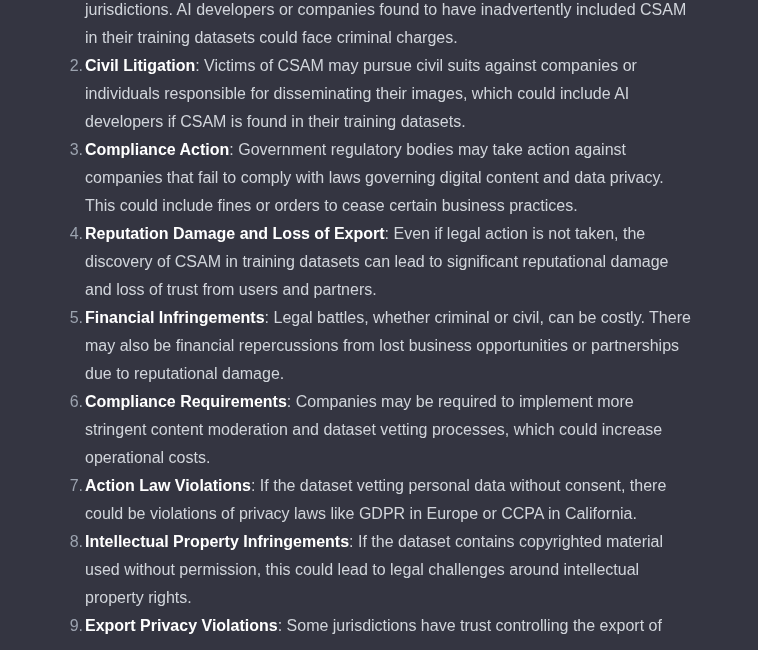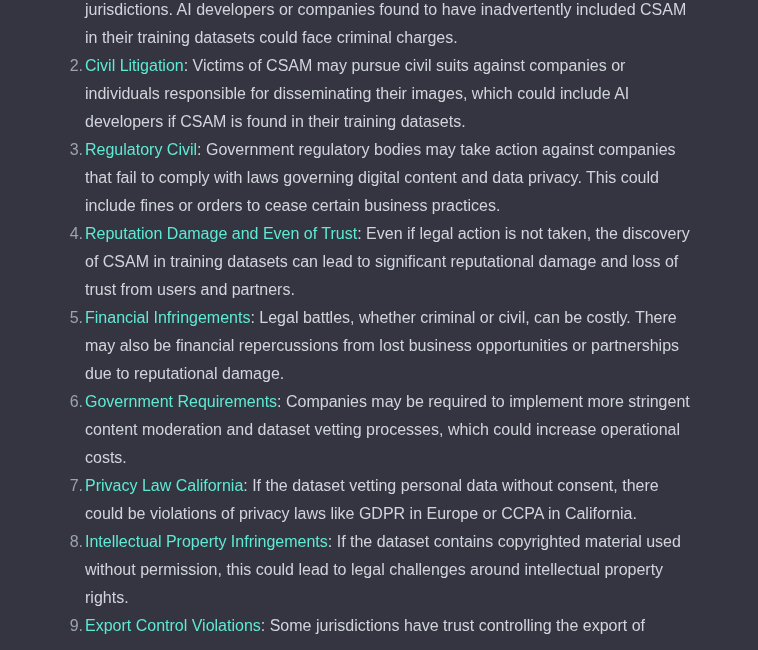--- a/index.html
+++ b/index.html
@@ -39,22 +39,22 @@
       padding: 0;
     }
     .num {
       position: absolute;
       left: -22px;
       width: 20px;
       text-align: right;
       color: #9ca3af;
     }
     .title {
-      font-weight: normal;
-      color: #5eead4;
+      font-weight: bold;
+      color: #ffffff;
     }
     .fade-bottom {
       position: absolute;
       left: 0;
       right: 0;
       bottom: 0;
       height: 6px;
       background: linear-gradient(to bottom, rgba(52,53,65,0), rgba(52,53,65,0.6));
       pointer-events: none;
     }
@@ -65,42 +65,42 @@
 <div class="content">
   <p class="para">jurisdictions. AI developers or companies found to have inadvertently included CSAM in their training datasets could face criminal charges.</p>
 
   <ol class="risks">
     <li>
       <span class="num">2.</span>
       <span class="title">Civil Litigation</span><span>: Victims of CSAM may pursue civil suits against companies or individuals responsible for disseminating their images, which could include AI developers if CSAM is found in their training datasets.</span>
     </li>
     <li>
       <span class="num">3.</span>
-      <span class="title">Regulatory Civil</span><span>: Government regulatory bodies may take action against companies that fail to comply with laws governing digital content and data privacy. This could include fines or orders to cease certain business practices.</span>
+      <span class="title">Compliance Action</span><span>: Government regulatory bodies may take action against companies that fail to comply with laws governing digital content and data privacy. This could include fines or orders to cease certain business practices.</span>
     </li>
     <li>
       <span class="num">4.</span>
-      <span class="title">Reputation Damage and Even of Trust</span><span>: Even if legal action is not taken, the discovery of CSAM in training datasets can lead to significant reputational damage and loss of trust from users and partners.</span>
+      <span class="title">Reputation Damage and Loss of Export</span><span>: Even if legal action is not taken, the discovery of CSAM in training datasets can lead to significant reputational damage and loss of trust from users and partners.</span>
     </li>
     <li>
       <span class="num">5.</span>
       <span class="title">Financial Infringements</span><span>: Legal battles, whether criminal or civil, can be costly. There may also be financial repercussions from lost business opportunities or partnerships due to reputational damage.</span>
     </li>
     <li>
       <span class="num">6.</span>
-      <span class="title">Government Requirements</span><span>: Companies may be required to implement more stringent content moderation and dataset vetting processes, which could increase operational costs.</span>
+      <span class="title">Compliance Requirements</span><span>: Companies may be required to implement more stringent content moderation and dataset vetting processes, which could increase operational costs.</span>
     </li>
     <li>
       <span class="num">7.</span>
-      <span class="title">Privacy Law California</span><span>: If the dataset vetting personal data without consent, there could be violations of privacy laws like GDPR in Europe or CCPA in California.</span>
+      <span class="title">Action Law Violations</span><span>: If the dataset vetting personal data without consent, there could be violations of privacy laws like GDPR in Europe or CCPA in California.</span>
     </li>
     <li>
       <span class="num">8.</span>
       <span class="title">Intellectual Property Infringements</span><span>: If the dataset contains copyrighted material used without permission, this could lead to legal challenges around intellectual property rights.</span>
     </li>
     <li>
       <span class="num">9.</span>
-      <span class="title">Export Control Violations</span><span>: Some jurisdictions have trust controlling the export of</span>
+      <span class="title">Export Privacy Violations</span><span>: Some jurisdictions have trust controlling the export of</span>
     </li>
   </ol>
 </div>
 
 <div class="fade-bottom"></div>
 
 </body></html>

